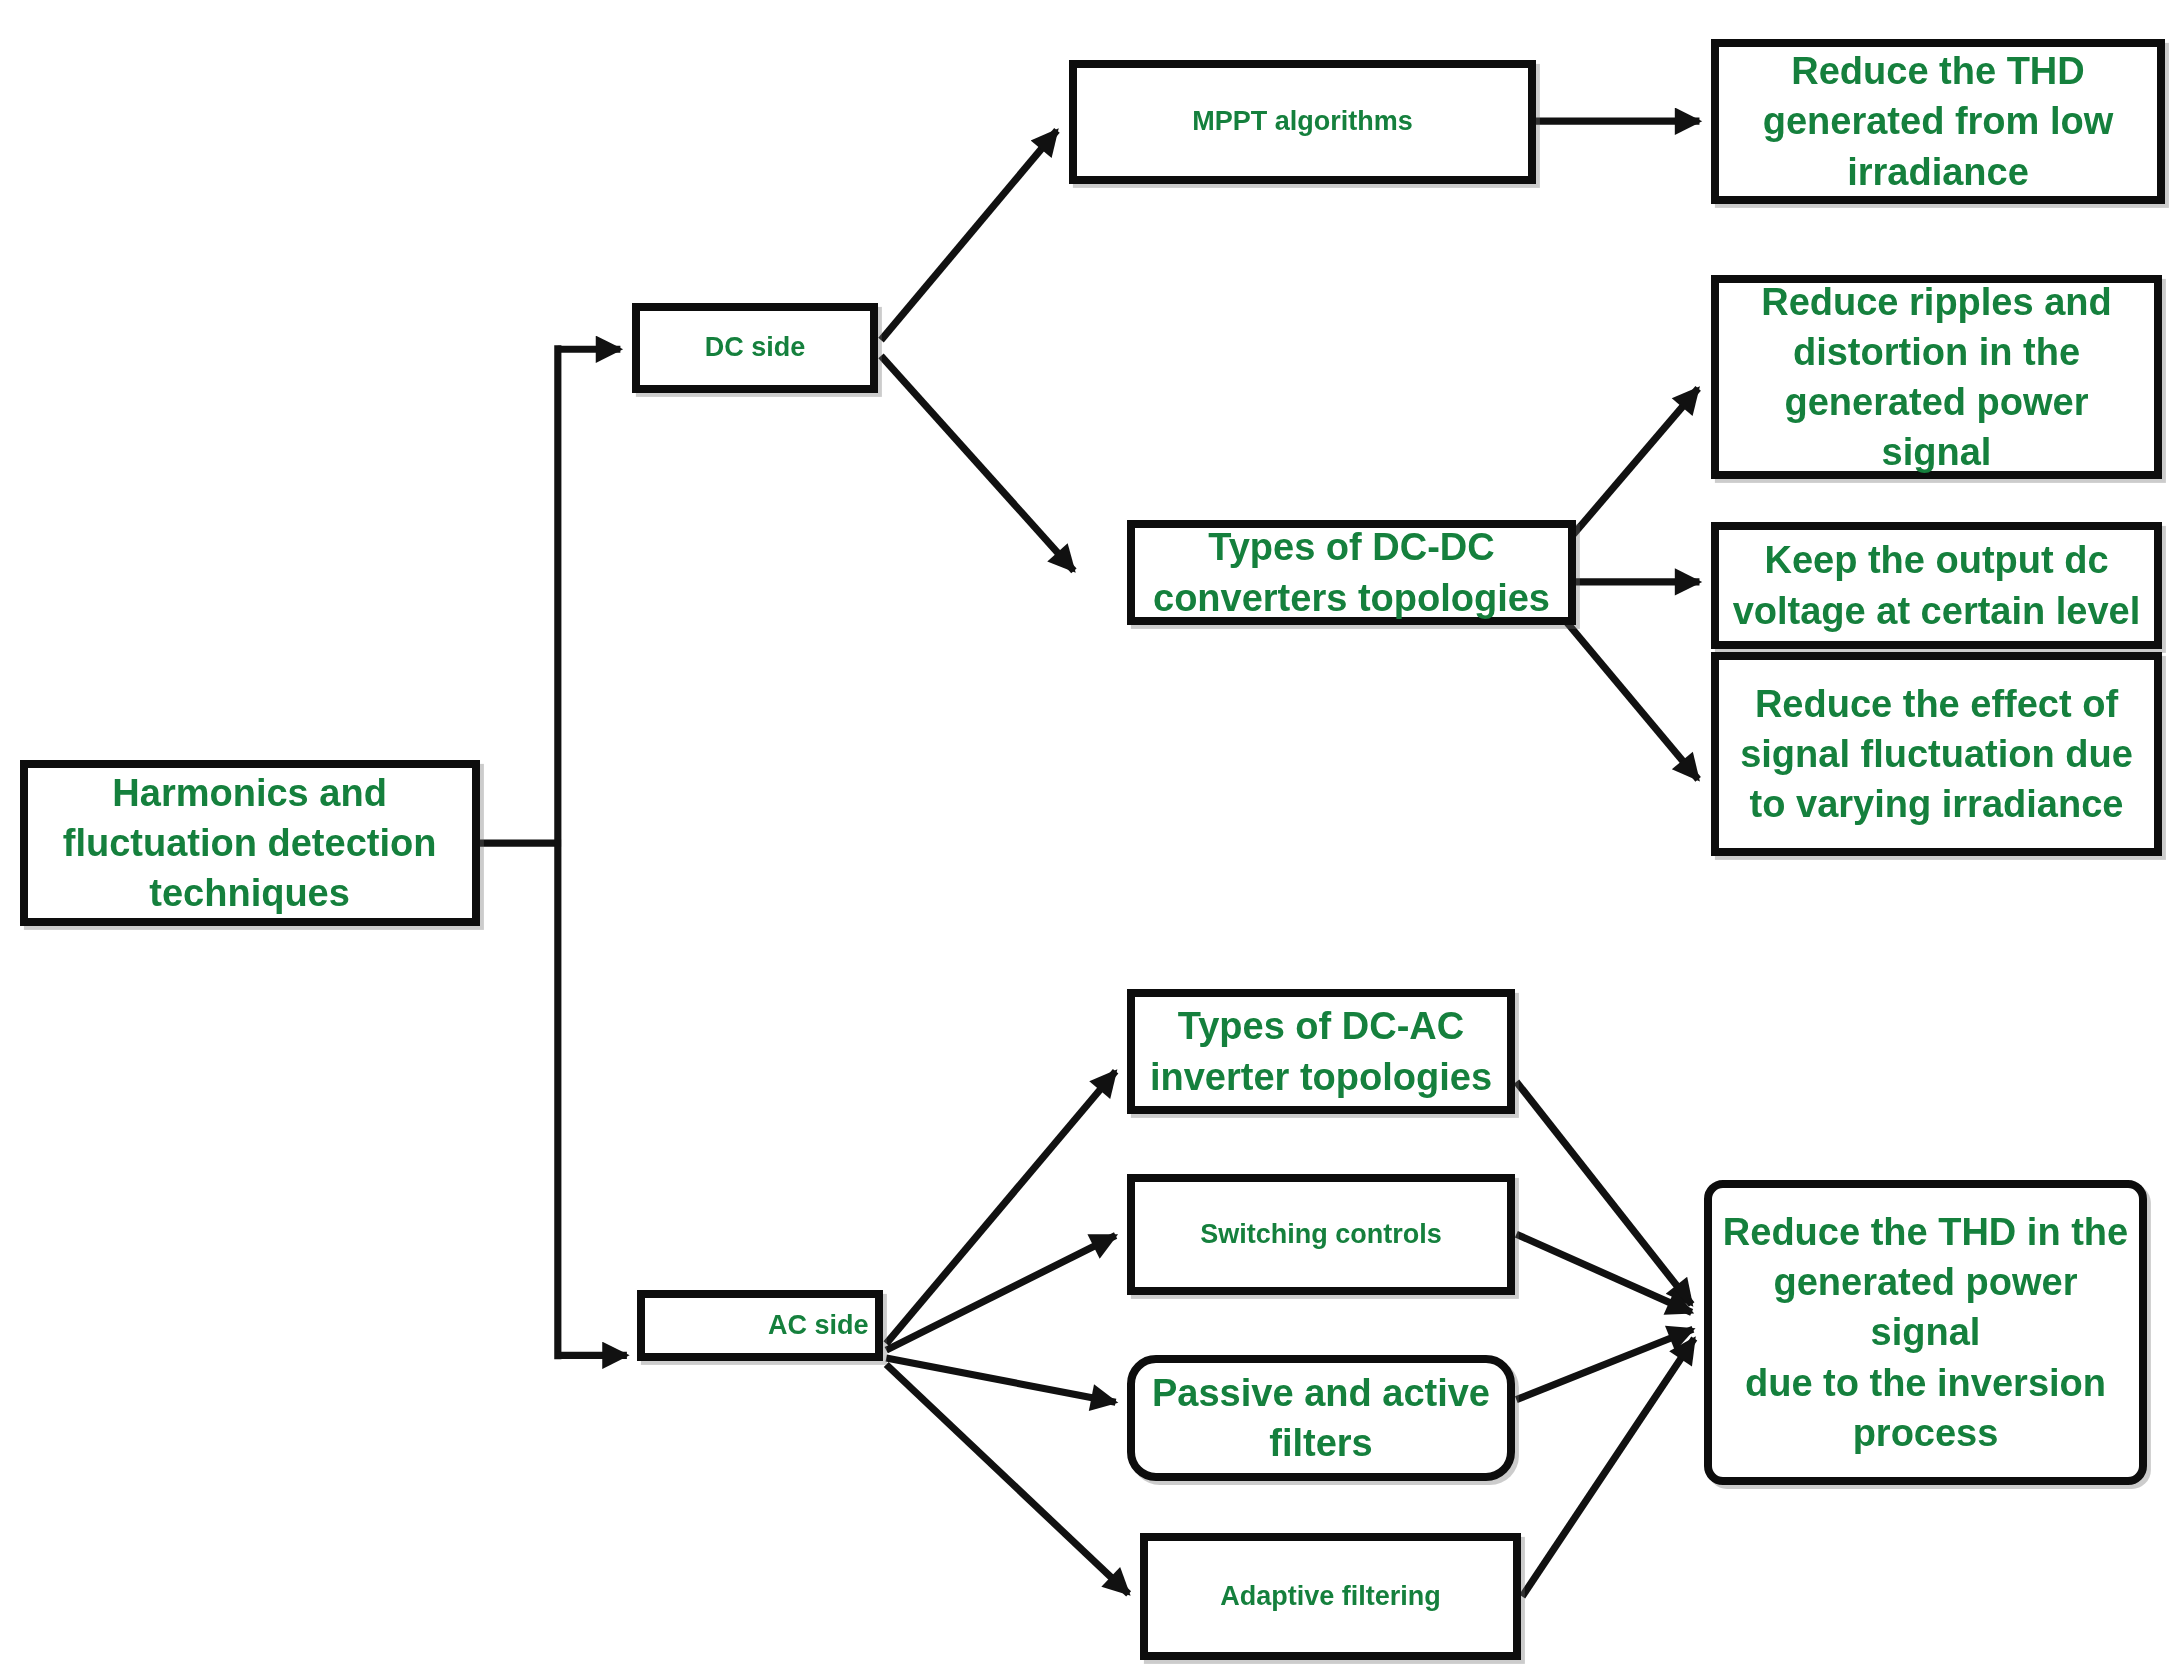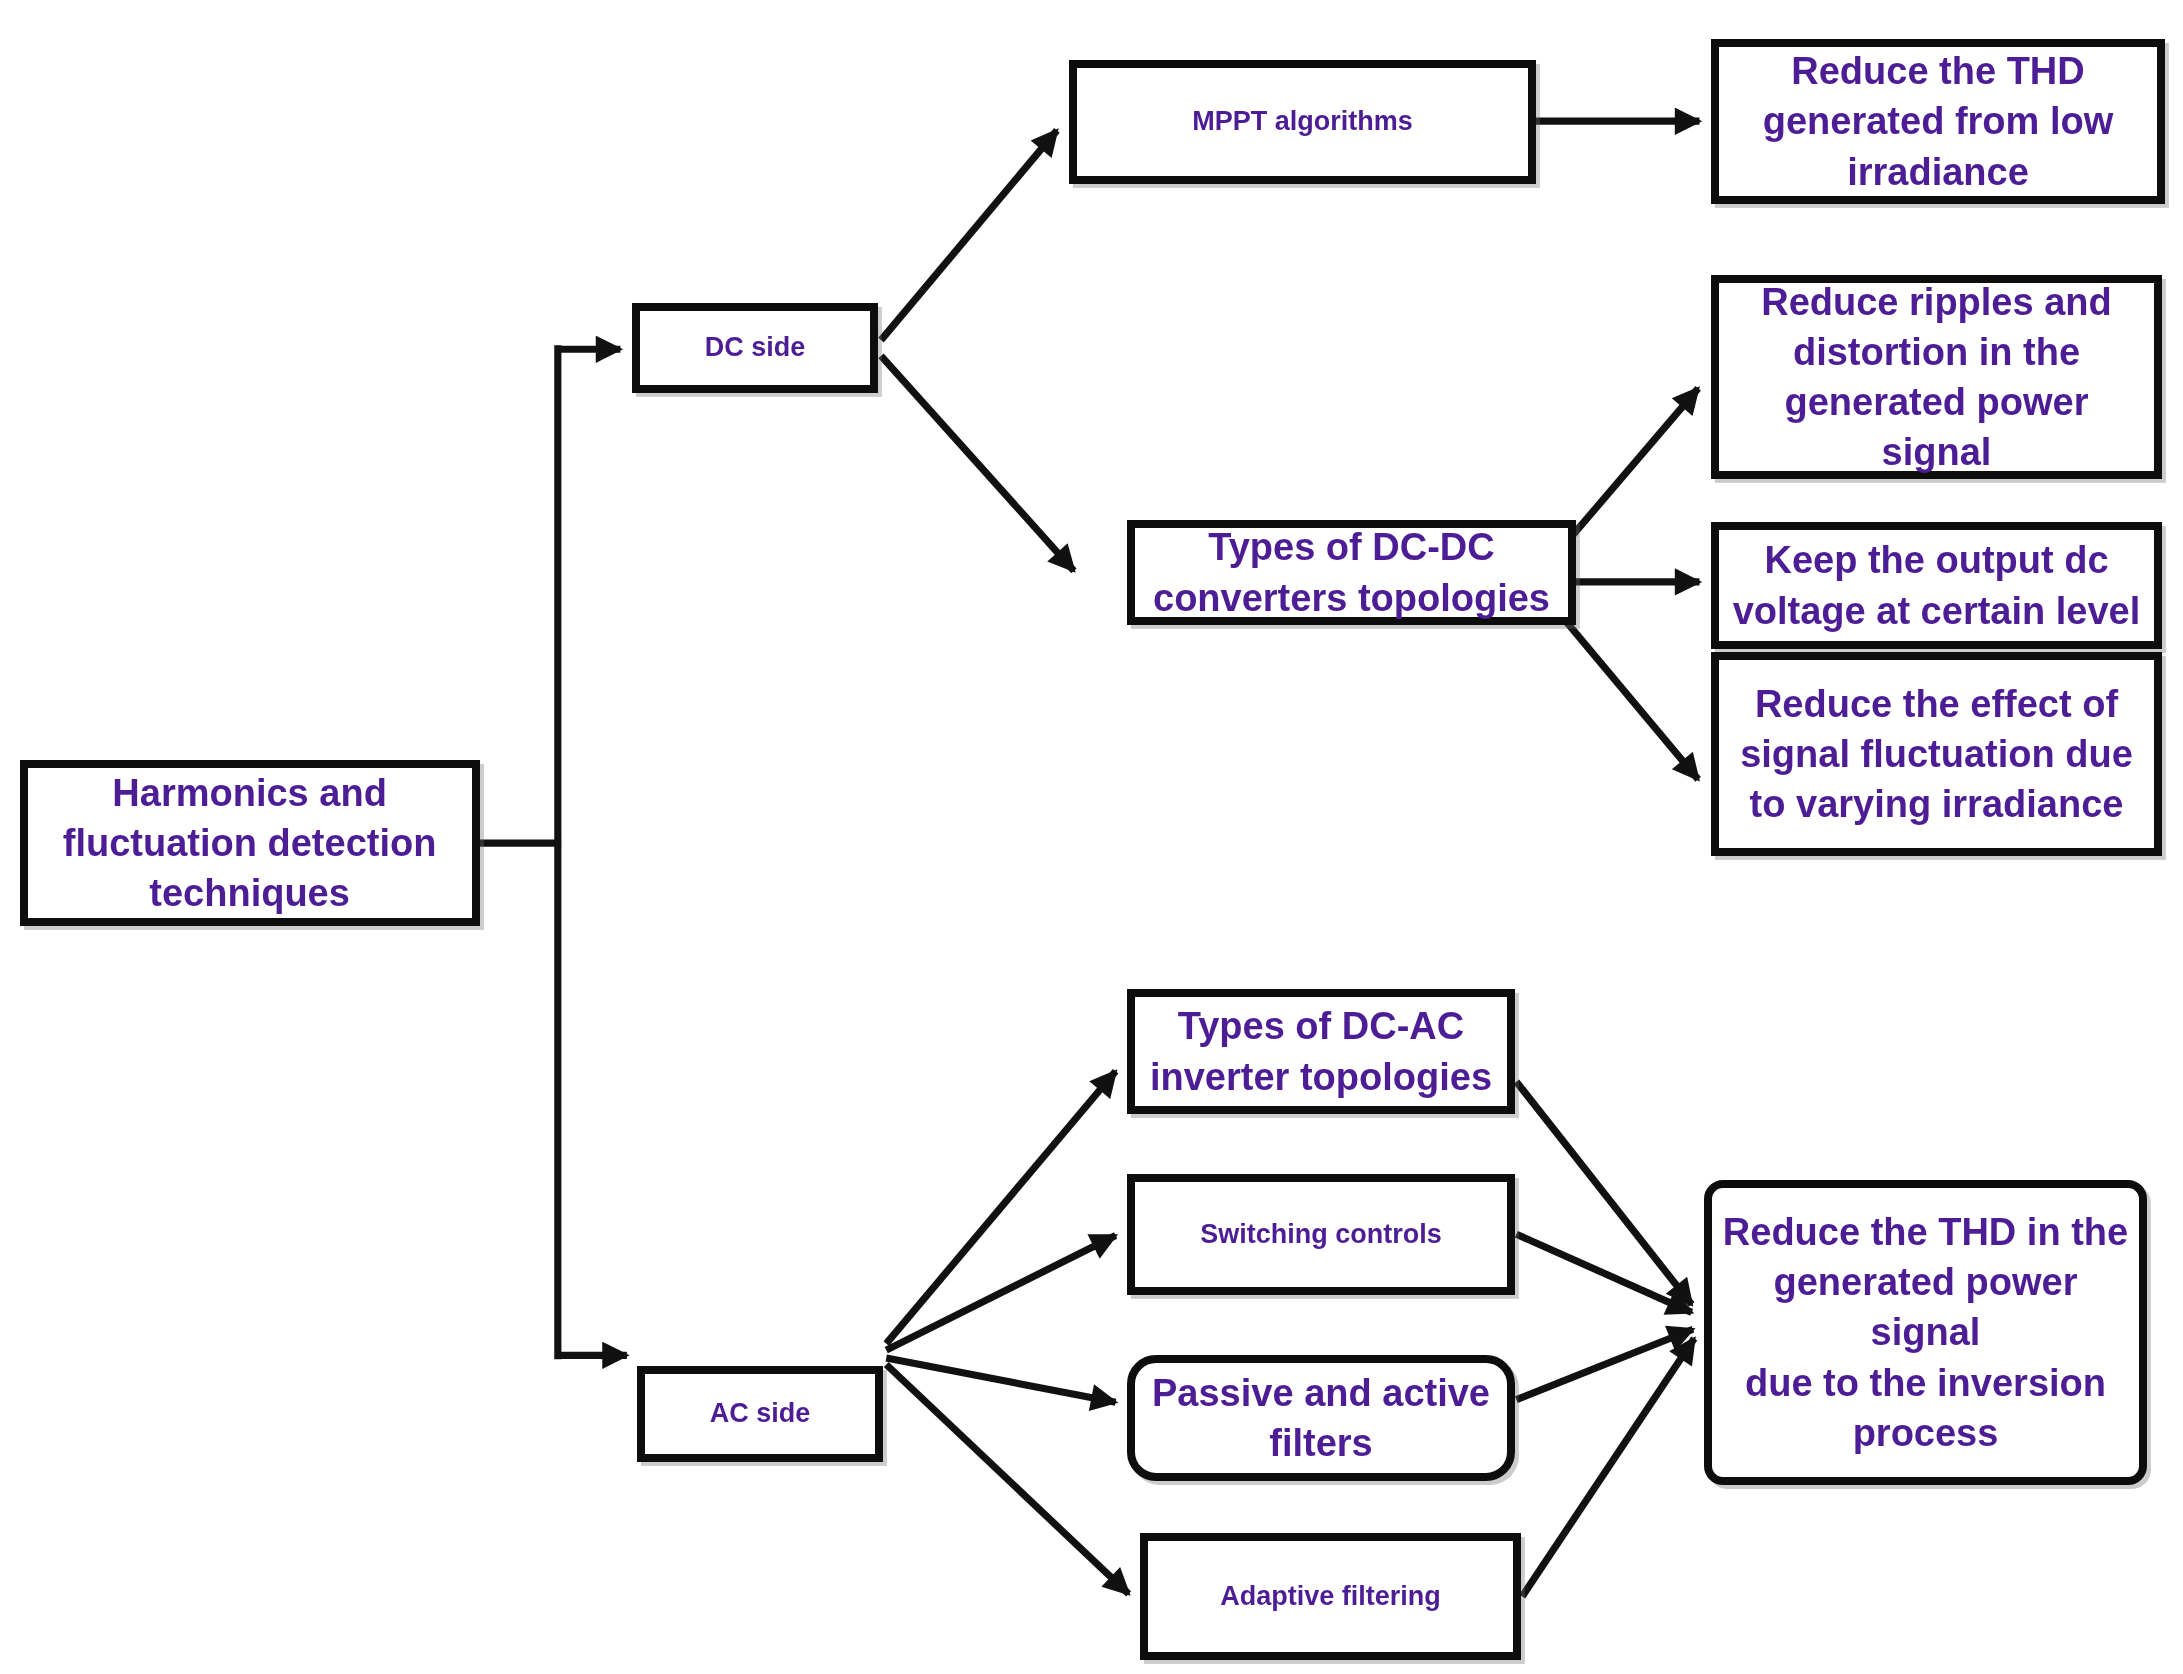--- a/index.html
+++ b/index.html
@@ -29,31 +29,31 @@
     box-shadow: 3.9px 3.9px 0 rgba(110,110,110,0.35);
     display: flex;
     align-items: center;
     justify-content: center;
     text-align: center;
   }
   .node span {
     display: block;
     white-space: pre-line;
     font-weight: 700;
-    color: #4c1d95;
+    color: #15803d;
     font-size: 38px;
     line-height: 1.32;
     padding: 0 6.5px;
   }
   .node.small span { font-size: 27px; }
 
   
   #n-root        { left: 19.6px;   top: 760px; width: 460px; height: 166px; }
   #n-dc-side     { left: 632px;  top: 303px;  width: 246px; height: 90px; }
-  #n-ac-side     { left: 637px;  top: 1366px; width: 246px; height: 96px; }
+  #n-ac-side     { left: 637px;  top: 1290px; width: 246px; height: 71px; justify-content: flex-end; }
   #n-mppt        { left: 1069px; top: 60px;   width: 467px; height: 124px; }
   #n-dcdc-types  { left: 1127px; top: 520px;  width: 449px; height: 105px; }
   #n-thd-low     { left: 1711px; top: 39px;   width: 454px; height: 165px; }
   #n-ripples     { left: 1711px; top: 275px;  width: 451px; height: 204px; }
   #n-keep-volt   { left: 1711px; top: 522px;  width: 451px; height: 127px; }
   #n-fluct-eff   { left: 1711px; top: 652px; width: 451px; height: 204px; }
   #n-dcac-types  { left: 1127px; top: 989px; width: 388px; height: 125px; }
   #n-switching   { left: 1127px; top: 1174px; width: 388px; height: 121px; }
   #n-passive     { left: 1127px; top: 1355px; width: 388px; height: 126px; border-radius: 29px; }
   #n-adaptive    { left: 1140px; top: 1533px; width: 381px; height: 127px; }

